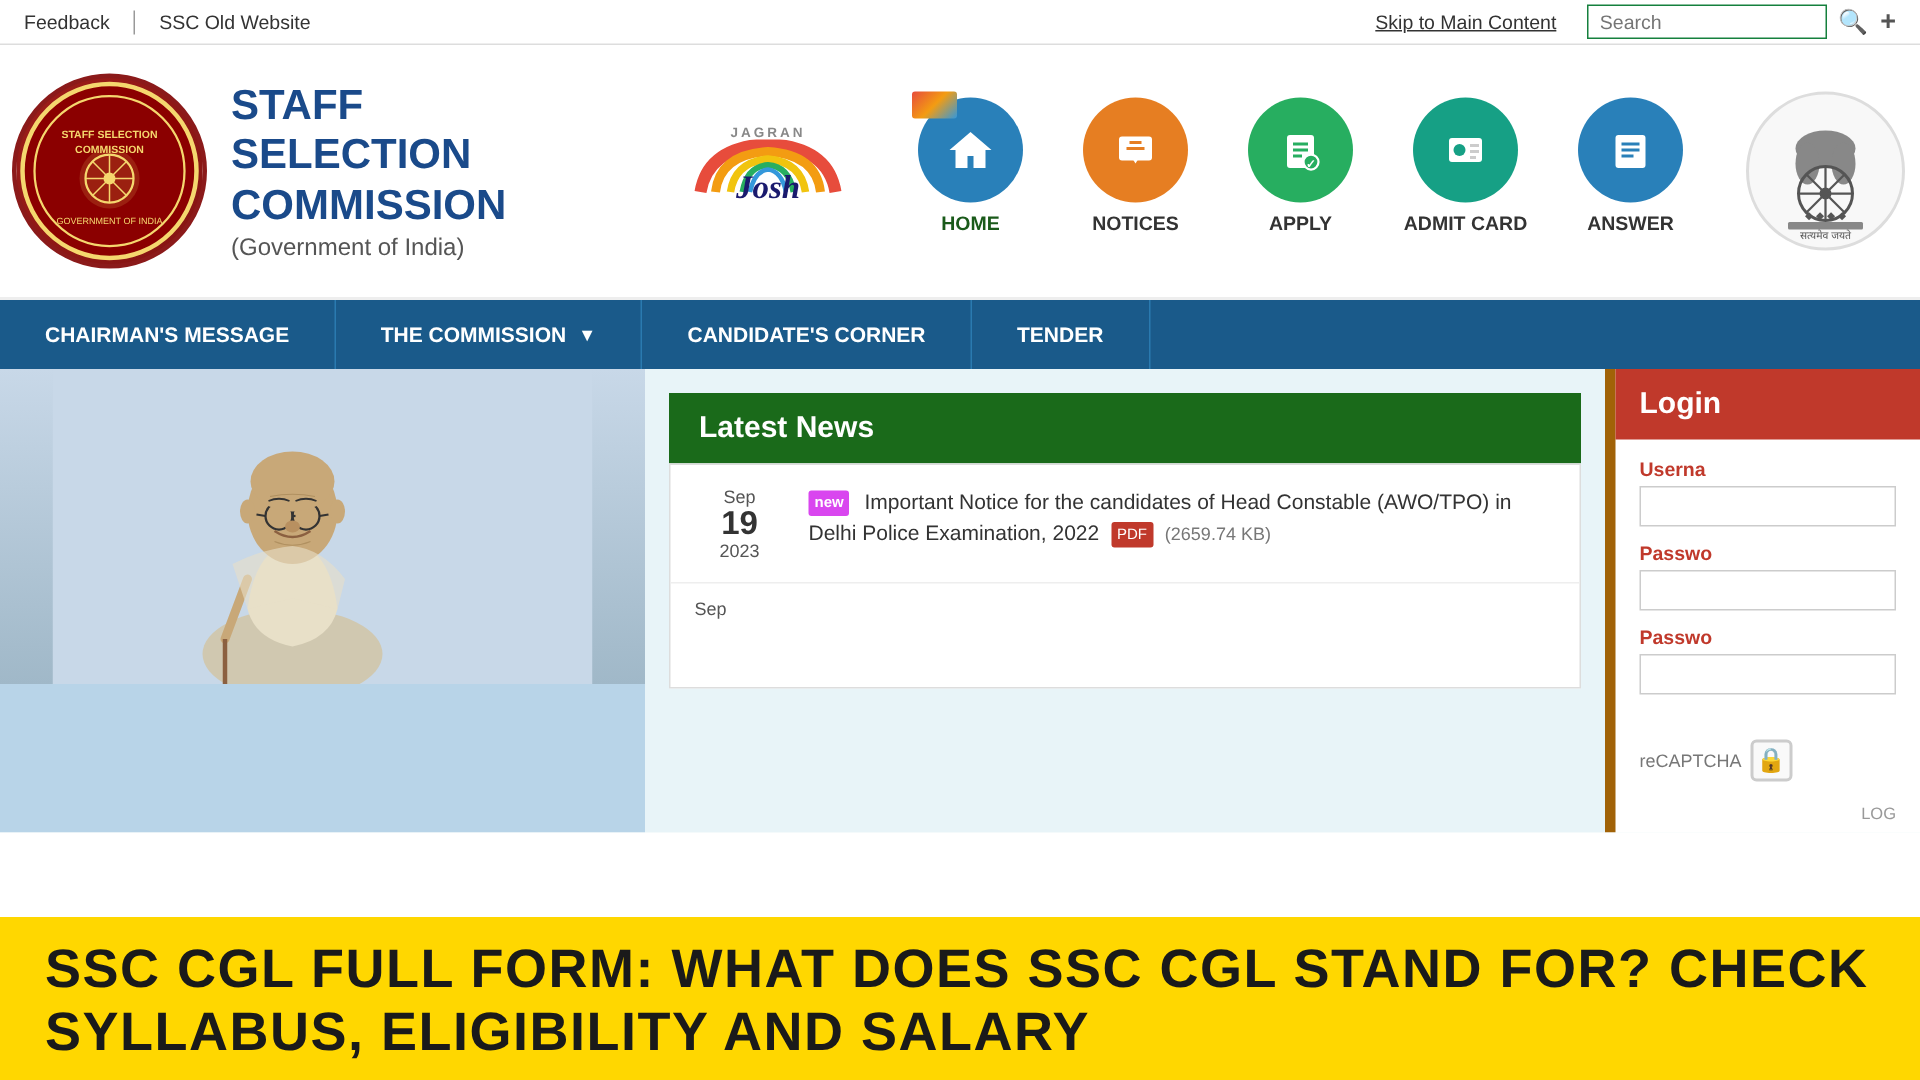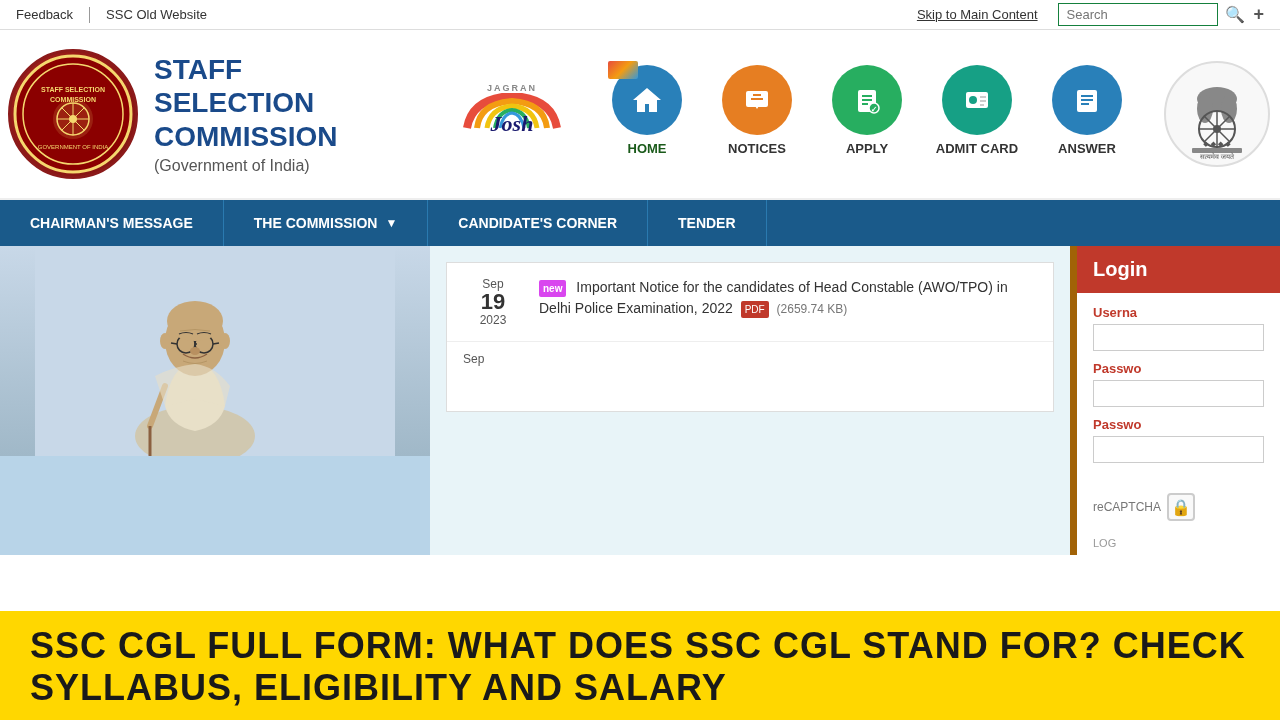--- a/index.html
+++ b/index.html
@@ -478,20 +478,23 @@
 
         <ellipse cx="160" cy="105" rx="5" ry="4" fill="#b89060"></ellipse>
 
         <path d="M144,88 Q151,85 158,88" fill="none" stroke="#333" stroke-width="1.2"></path>
         <path d="M162,88 Q169,85 176,88" fill="none" stroke="#333" stroke-width="1.2"></path>
       </svg>
     </div>
   </div>
 
   <div class="latest-news-container">
+    <div class="latest-news-header">
+      <span>Latest News</span>
+    </div>
     <div class="news-box">
       <div class="news-item">
         <div class="news-date">
           <div class="month">Sep</div>
           <div class="day">19</div>
           <div class="year">2023</div>
         </div>
         <div class="news-content">
           <span class="new-badge">new</span>
           <span style="cursor:pointer;">Important Notice for the candidates of Head Constable (AWO/TPO) in Delhi Police Examination, 2022</span>
@@ -518,21 +521,21 @@
       <input type="password" class="login-input" style="">
     </div>
 
     <div style="padding:8px 16px; font-size:12px; color:#777; display:flex; align-items:center; gap:6px;">
       <span>reCAPTCHA</span>
       <div style="width:28px; height:28px; border:2px solid #ccc; border-radius:4px; background:#f9f9f9; display:flex; align-items:center; justify-content:center;">
         <span style="font-size:16px;">🔒</span>
       </div>
     </div>
 
-    <div style="padding:4px 16px; ">
+    <div style="padding:4px 16px; text-align:right;">
       <span style="font-size:11px; color:#999;">LOG</span>
     </div>
   </div>
 </div>
 
 <div class="overlay-banner">
   <div class="yellow-banner-text">SSC CGL FULL FORM: WHAT DOES SSC CGL STAND FOR? CHECK SYLLABUS, ELIGIBILITY AND SALARY</div>
 </div>
 
 </body></html>

